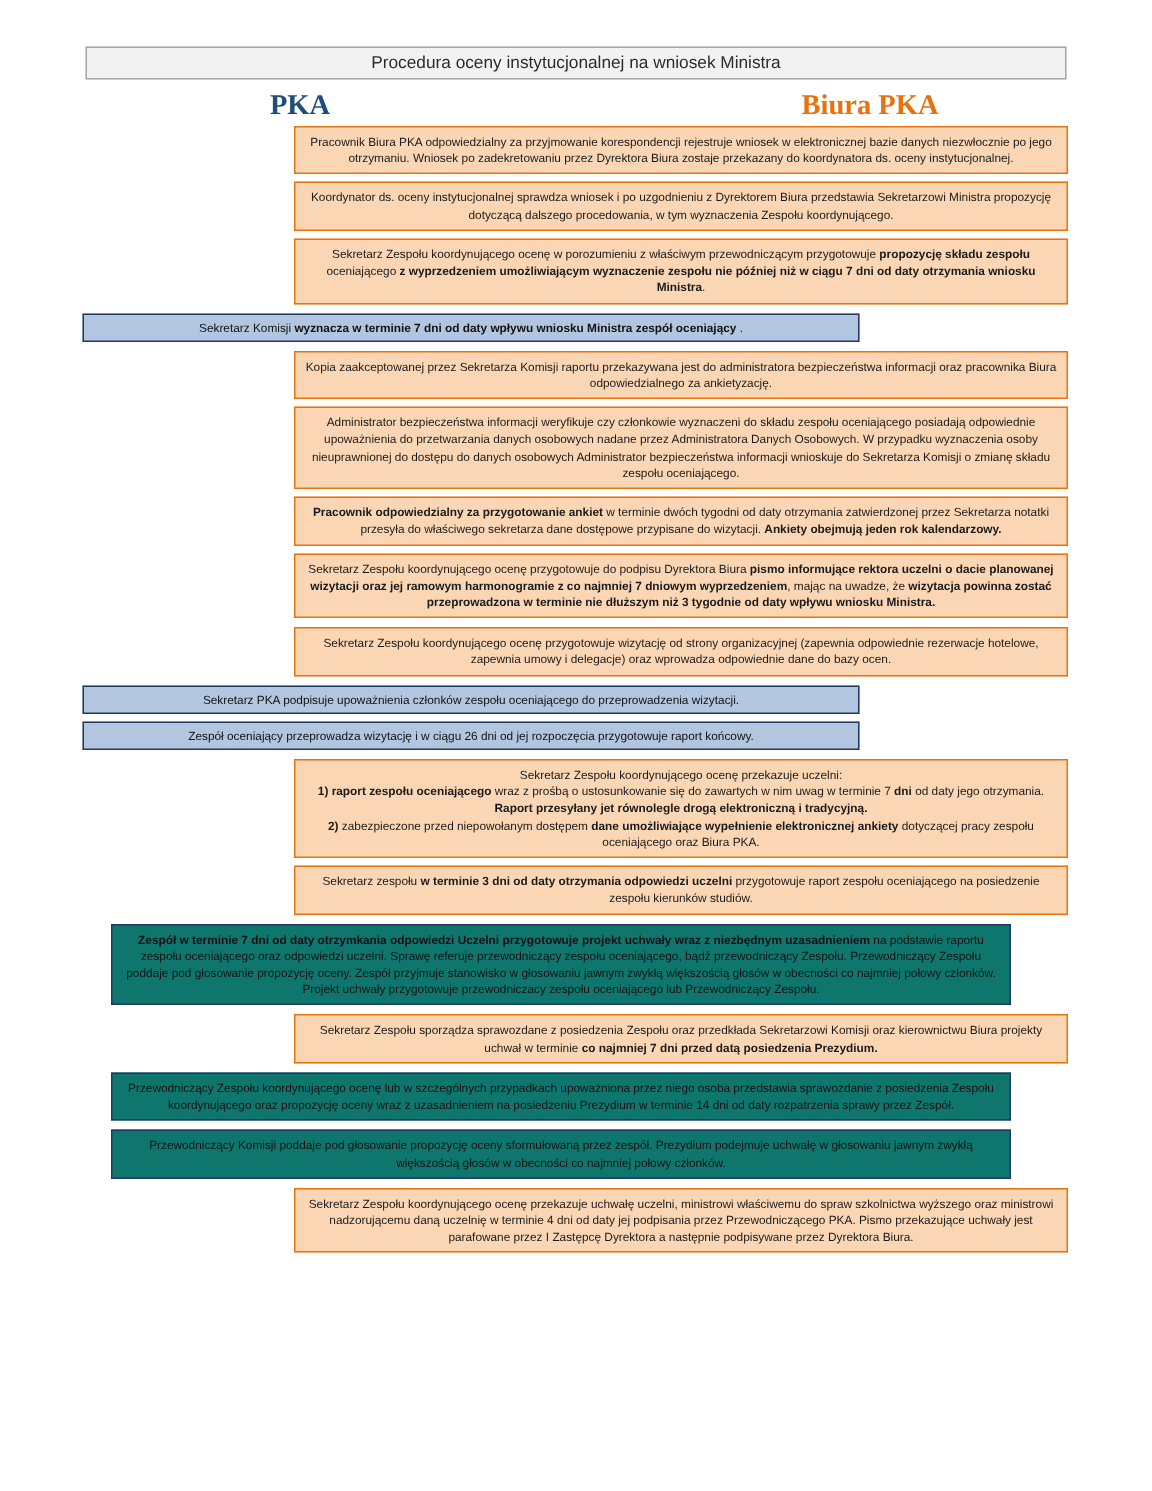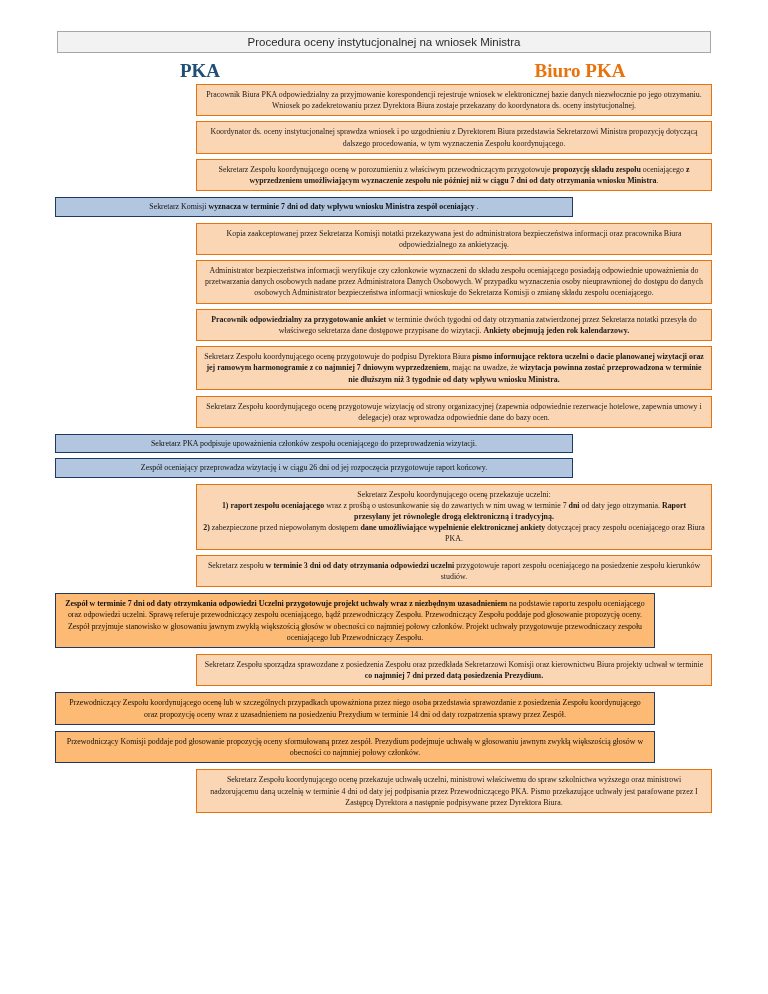--- a/index.html
+++ b/index.html
@@ -64,21 +64,20 @@
     width: 220px;
     text-align: center;
     color: #e8730c;
   }
 
   .flow {
     position: absolute;
     top: 84px;
     left: 0;
     width: 624px;
-    font-family: Liberation Serif, serif;
   }
 
   .node {
     box-sizing: border-box;
     position: relative;
     margin: 0 0 5px 0;
     padding: 4px 6px 4px 6px;
     text-align: center;
     font-size: 7.9px;
     line-height: 1.42;
@@ -93,49 +92,49 @@
   .node.blue-narrow {
     margin-left: 55px;
     width: 518px;
     background: #b3c6e0;
     border: 1.6px solid #1f3864;
     color: #111111;
     padding-top: 3px;
     padding-bottom: 3px;
   }
   .node.blue-wide {
-    margin-left: 55px;
+    margin-left: 74px;
     width: 600px;
-    background: #fdba74;
+    background: #0f766e;
     border: 1.6px solid #1f3864;
     color: #111111;
   }
   .node.gap-top-sm { margin-top: 6px; }
   .node b { font-weight: bold; }
 </style>
 </head>
 <body>
 
 <div class="page">
 
 
   <div class="title-bar">
     <span>Procedura oceny instytucjonalnej na wniosek Ministra</span>
   </div>
 
   <div class="col-head left">PKA</div>
 
-  <div class="col-head right">Biuro PKA</div>
+  <div class="col-head right">Biura PKA</div>
 
   <div class="flow" id="flow-container">
       <div class="node orange">Pracownik Biura PKA odpowiedzialny za przyjmowanie korespondencji rejestruje wniosek w elektronicznej bazie danych niezwłocznie po jego otrzymaniu. Wniosek po zadekretowaniu przez Dyrektora Biura zostaje przekazany do koordynatora ds. oceny instytucjonalnej.</div>
       <div class="node orange">Koordynator ds. oceny instytucjonalnej sprawdza wniosek  i po uzgodnieniu z Dyrektorem Biura przedstawia Sekretarzowi Ministra propozycję dotyczącą dalszego procedowania, w tym wyznaczenia Zespołu koordynującego.</div>
       <div class="node orange">Sekretarz Zespołu koordynującego ocenę w porozumieniu z właściwym przewodniczącym przygotowuje <b>propozycję składu zespołu</b> oceniającego  <b>z wyprzedzeniem umożliwiającym wyznaczenie zespołu nie później niż w ciągu 7 dni od daty otrzymania wniosku Ministra</b>.</div>
       <div class="node blue-narrow gap-top-sm">Sekretarz Komisji <b>wyznacza w terminie 7 dni od daty wpływu wniosku Ministra zespół oceniający</b> .</div>
-      <div class="node orange gap-top-sm">Kopia zaakceptowanej przez Sekretarza Komisji notatki przekazywana jest do administratora bezpieczeństwa informacji oraz pracownika Biura odpowiedzialnego za ankietyzację.</div>
+      <div class="node orange gap-top-sm">Kopia zaakceptowanej przez Sekretarza Komisji raportu przekazywana jest do administratora bezpieczeństwa informacji oraz pracownika Biura odpowiedzialnego za ankietyzację.</div>
       <div class="node orange">Administrator bezpieczeństwa informacji weryfikuje czy członkowie wyznaczeni do składu zespołu oceniającego posiadają odpowiednie upoważnienia do przetwarzania danych osobowych nadane przez Administratora Danych Osobowych. W przypadku wyznaczenia osoby nieuprawnionej do dostępu do danych osobowych Administrator bezpieczeństwa informacji wnioskuje do Sekretarza Komisji o zmianę składu zespołu oceniającego.</div>
       <div class="node orange"><b>Pracownik odpowiedzialny za przygotowanie ankiet</b> w terminie dwóch tygodni od daty otrzymania zatwierdzonej przez Sekretarza notatki przesyła do właściwego sekretarza dane dostępowe przypisane do wizytacji. <b>Ankiety obejmują jeden rok kalendarzowy.</b></div>
       <div class="node orange">Sekretarz Zespołu koordynującego ocenę przygotowuje do podpisu Dyrektora Biura <b>pismo informujące rektora uczelni o dacie planowanej wizytacji oraz jej ramowym harmonogramie z co najmniej 7 dniowym wyprzedzeniem</b>, mając na uwadze, że <b>wizytacja powinna zostać przeprowadzona w terminie nie dłuższym niż 3 tygodnie od daty wpływu wniosku Ministra.</b></div>
       <div class="node orange gap-top-sm">Sekretarz Zespołu koordynującego ocenę przygotowuje wizytację od strony organizacyjnej (zapewnia odpowiednie rezerwacje hotelowe, zapewnia umowy i delegacje) oraz wprowadza odpowiednie dane do bazy ocen.</div>
       <div class="node blue-narrow gap-top-sm">Sekretarz PKA podpisuje upoważnienia członków zespołu oceniającego do przeprowadzenia wizytacji.</div>
       <div class="node blue-narrow">Zespół oceniający przeprowadza wizytację i w ciągu 26 dni od jej rozpoczęcia przygotowuje raport końcowy.</div>
       <div class="node orange gap-top-sm">Sekretarz Zespołu koordynującego ocenę przekazuje uczelni:<br><b>1) raport zespołu oceniającego</b> wraz z prośbą o ustosunkowanie się do zawartych w nim uwag w terminie 7 <b>dni</b> od daty jego otrzymania. <b>Raport przesyłany jet równolegle drogą elektroniczną i tradycyjną.</b><br><b>2)</b> zabezpieczone przed niepowołanym dostępem <b>dane umożliwiające wypełnienie elektronicznej ankiety</b> dotyczącej pracy zespołu oceniającego oraz Biura PKA.</div>
       <div class="node orange">Sekretarz zespołu <b>w terminie 3 dni od daty otrzymania odpowiedzi uczelni</b> przygotowuje raport zespołu oceniającego na posiedzenie zespołu kierunków studiów.</div>
       <div class="node blue-wide gap-top-sm"><b>Zespół w terminie 7 dni od daty otrzymkania odpowiedzi Uczelni przygotowuje projekt uchwały wraz z niezbędnym uzasadnieniem</b> na podstawie raportu zespołu oceniającego oraz odpowiedzi uczelni. Sprawę referuje przewodniczący zespołu oceniającego, bądź przewodniczący Zespołu. Przewodniczący Zespołu poddaje pod głosowanie propozycję oceny. Zespół przyjmuje stanowisko w głosowaniu jawnym zwykłą większością głosów w obecności co najmniej połowy członków. Projekt uchwały przygotowuje przewodniczacy zespołu oceniającego lub Przewodniczący Zespołu.</div>
       <div class="node orange gap-top-sm">Sekretarz Zespołu sporządza sprawozdane z posiedzenia Zespołu oraz przedkłada Sekretarzowi Komisji oraz kierownictwu Biura projekty uchwał  w terminie <b>co najmniej  7 dni przed datą posiedzenia Prezydium.</b></div>

